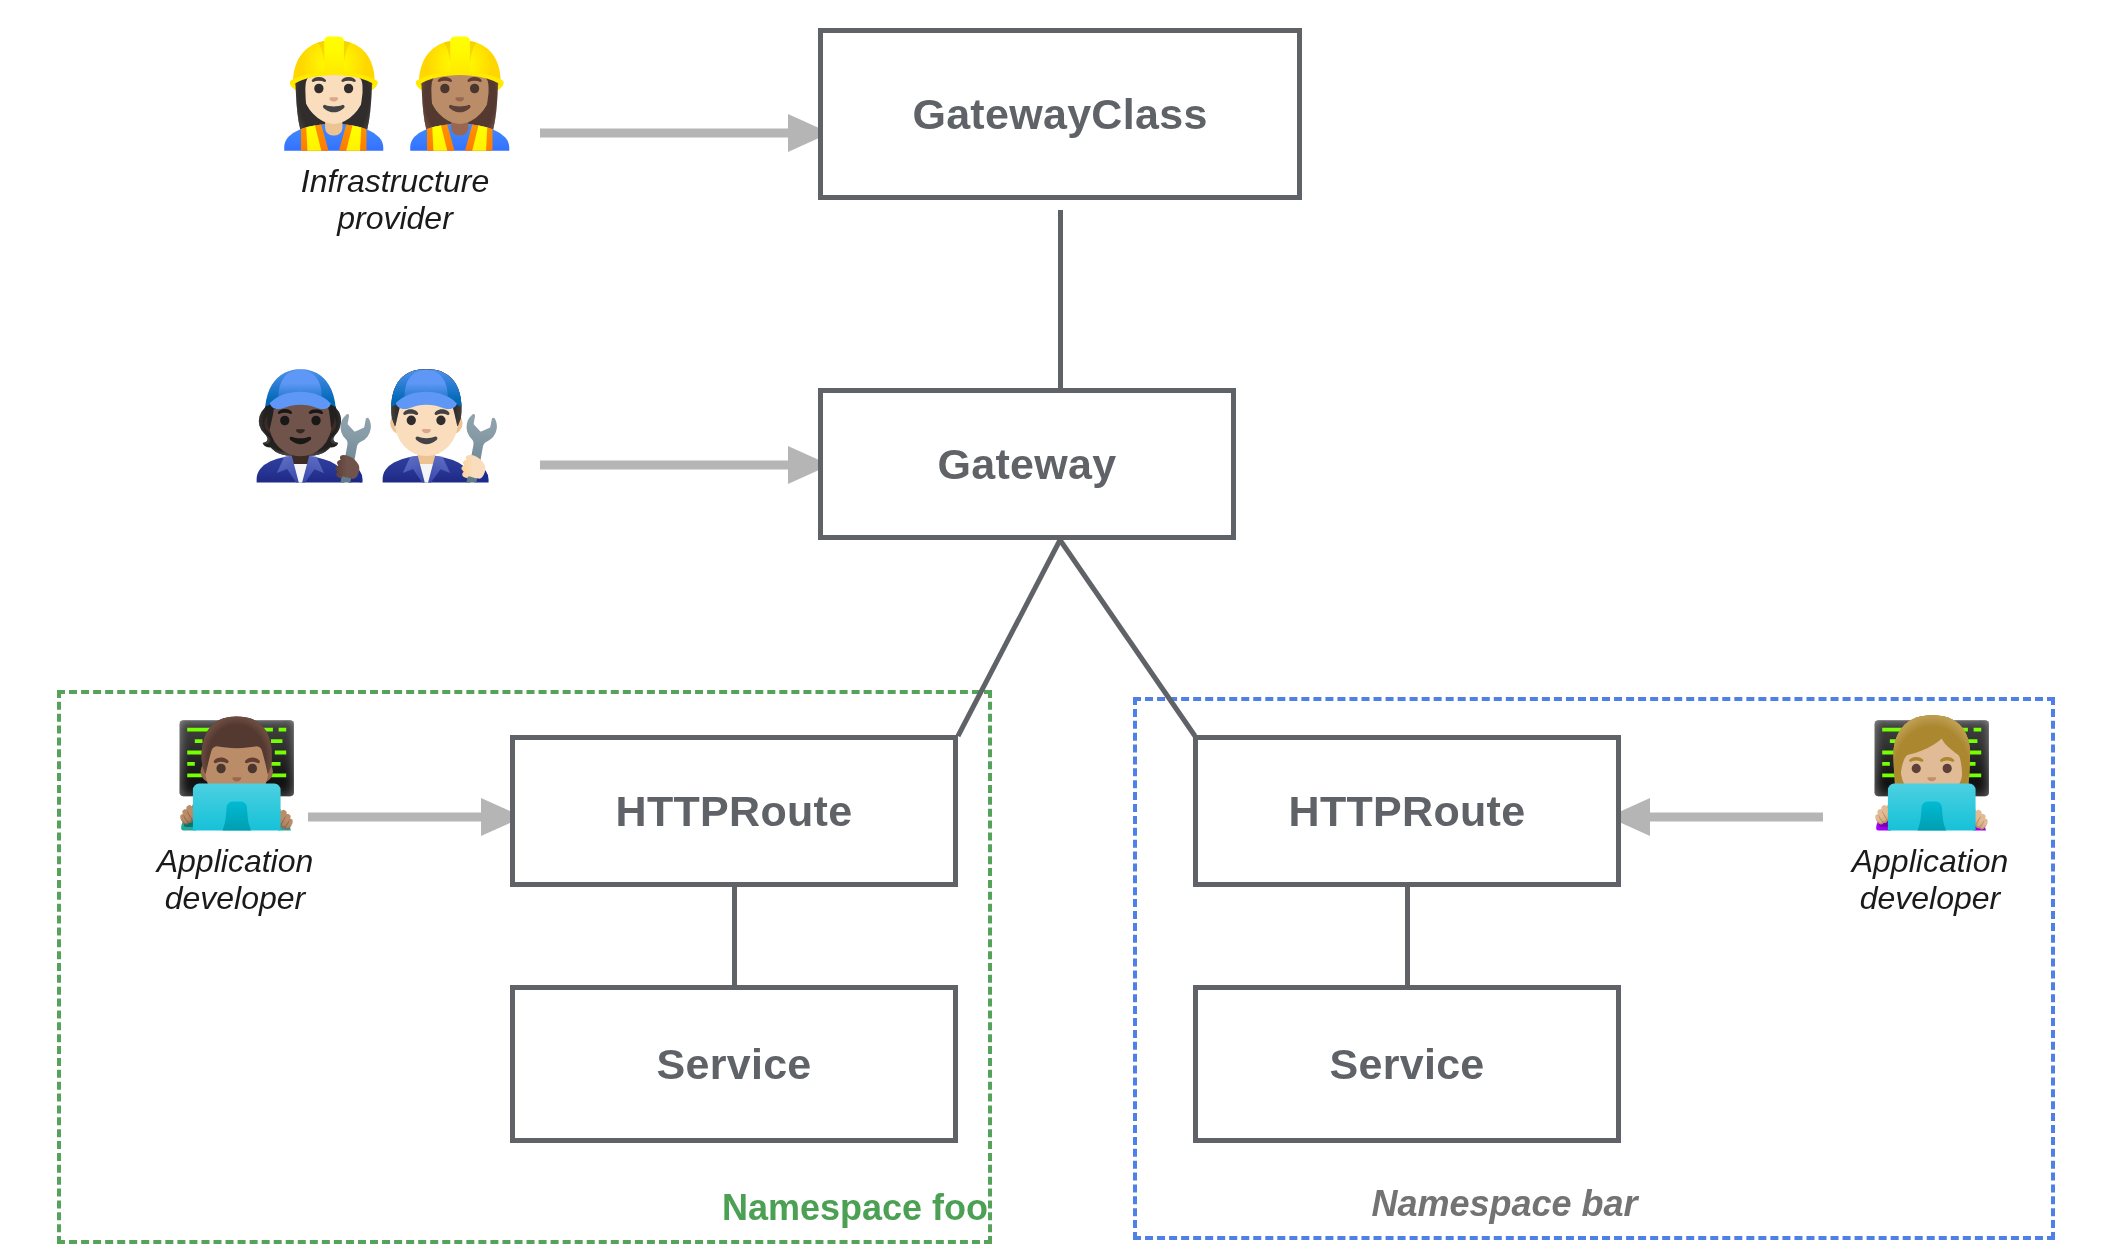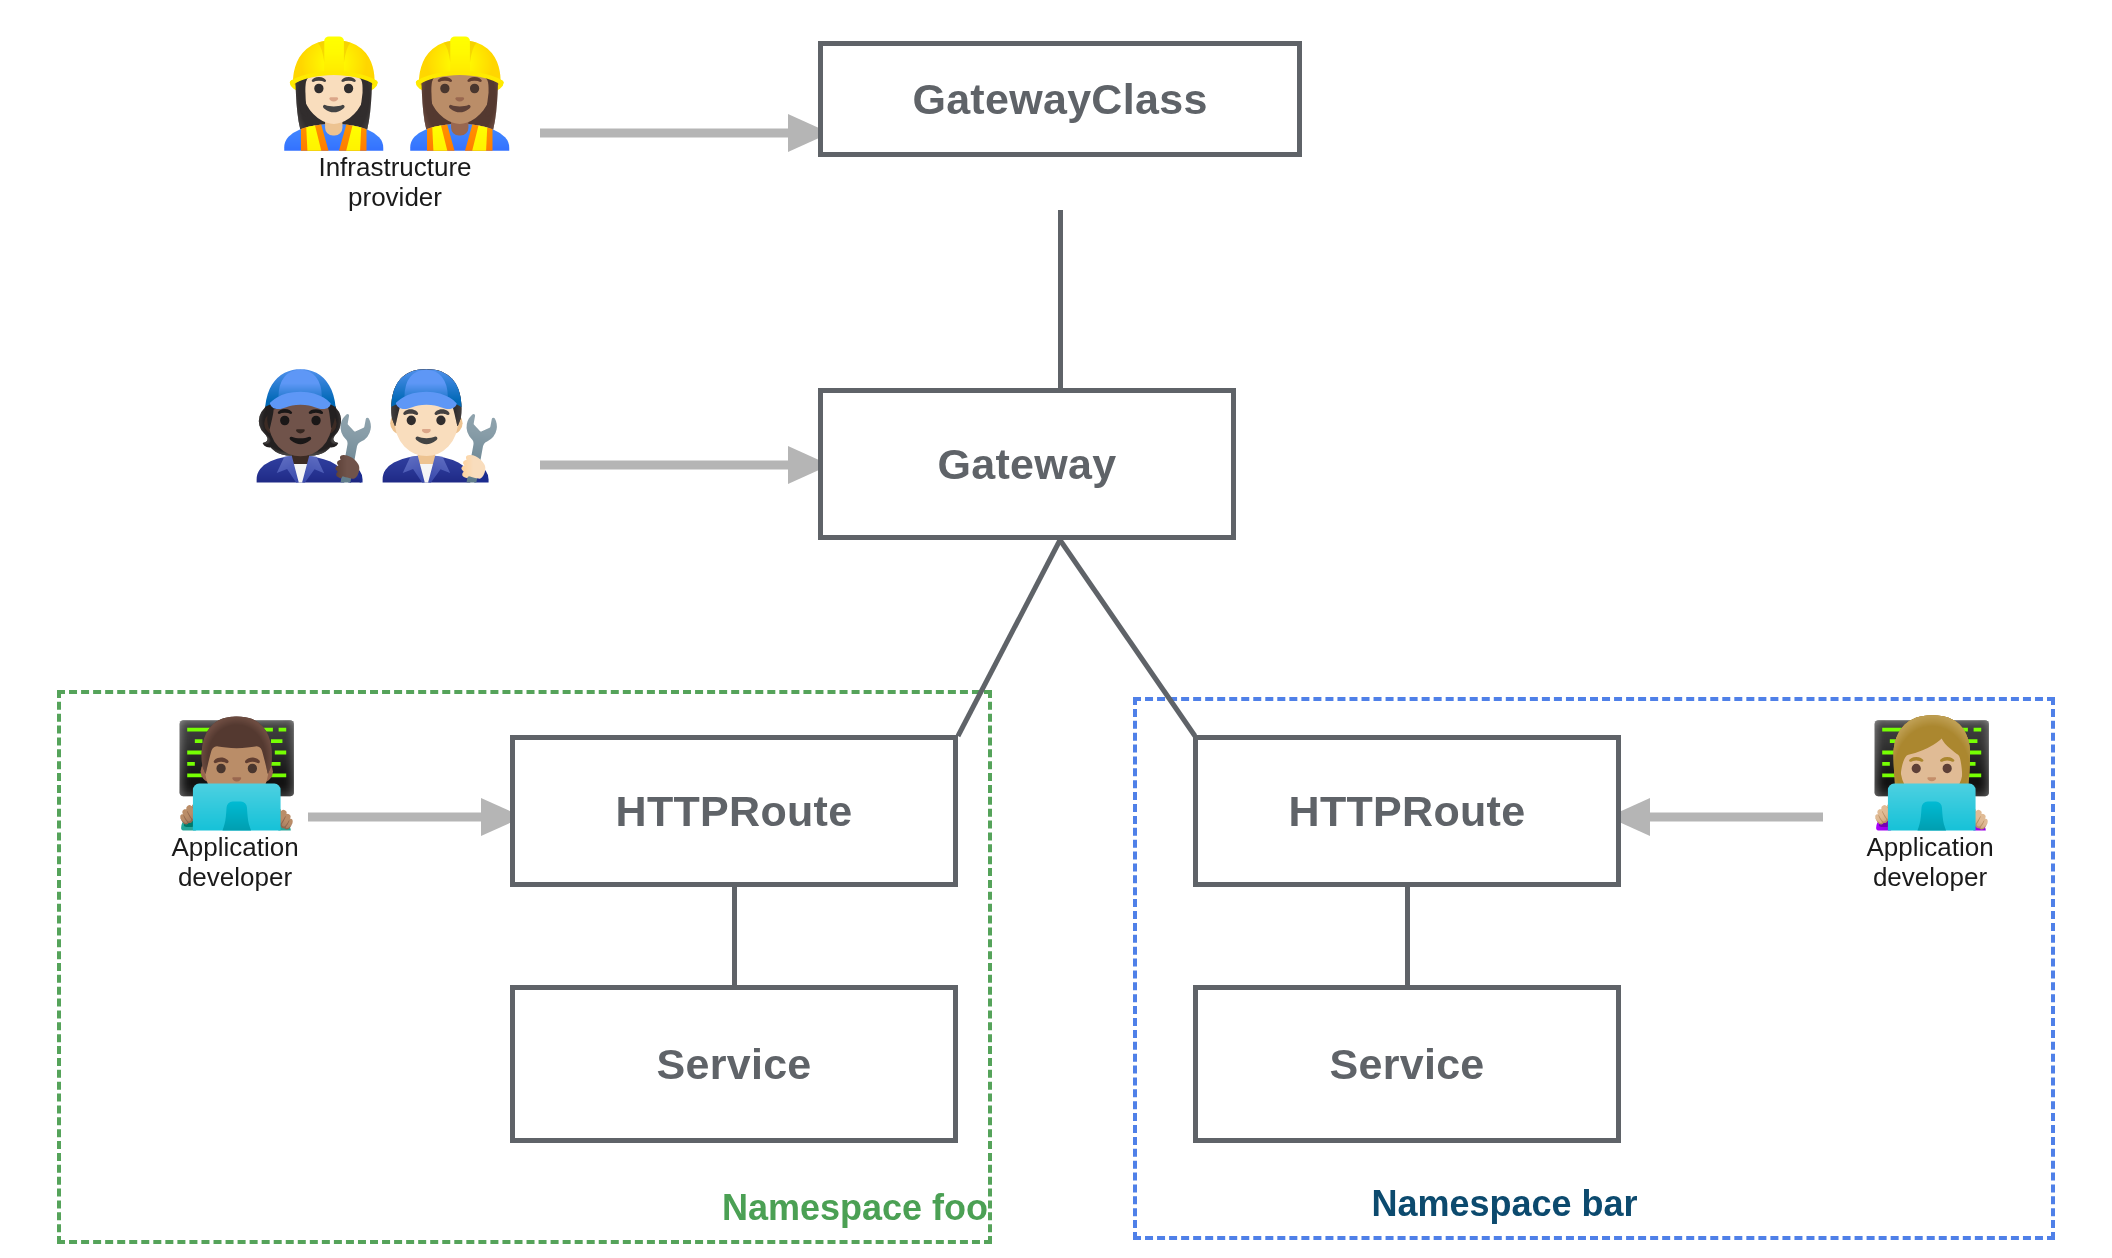--- a/index.html
+++ b/index.html
@@ -31,21 +31,21 @@
   }
   .res-box .res-label {
     font-size: 43px;
     font-weight: bold;
     color: #5f6368;
     letter-spacing: 0.3px;
     line-height: 1;
     white-space: nowrap;
   }
 
-  #box-gatewayclass { left: 818px;  top: 41px;   width: 484px; height: 116px; }
+  #box-gatewayclass { left: 818px;  top: 28px;   width: 484px; height: 172px; }
   #box-gateway      { left: 818px;  top: 388px;  width: 418px; height: 152px; }
   #box-httproute-foo{ left: 510px;  top: 735px;  width: 448px; height: 152px; }
   #box-service-foo  { left: 510px;  top: 985px;  width: 448px; height: 158px; }
   #box-httproute-bar{ left: 1193px; top: 735px;  width: 428px; height: 152px; }
   #box-service-bar  { left: 1193px; top: 985px;  width: 428px; height: 158px; }
 
   
   .namespace {
     position: absolute;
     box-sizing: border-box;
@@ -65,21 +65,21 @@
   }
   #ns-foo {
     left: 57px; top: 690px; width: 935px; height: 554px;
     border: 4px dashed #55a35a;
   }
   #ns-foo .ns-label { color: #4ba054; left: 210px; right: 0; text-align: right; }
   #ns-bar {
     left: 1133px; top: 697px; width: 922px; height: 543px;
     border: 4px dashed #4f80e8;
   }
-  #ns-bar .ns-label { color: #0c4a6e; left: 0; right: 179px; text-align: center; }
+  #ns-bar .ns-label { color: #737373; left: 0; right: 179px; text-align: center; font-style: italic; }
 
   
   .link {
     position: absolute;
     background: #5f6368;
     z-index: 4;
   }
   .link-v { width: 5px; }
 
   #link-gwclass-gw   { left: 1058px; top: 210px; height: 178px; }
@@ -112,25 +112,26 @@
     z-index: 7;
     text-align: center;
   }
   .actor .emoji-row {
     font-size: 104px;
     line-height: 1.06;
     white-space: nowrap;
     letter-spacing: -4px;
   }
   .actor .actor-caption {
-    font-size: 26px;
+    font-size: 32px;
     color: #1a1a1a;
     line-height: 1.16;
-    margin-top: 4px;
+    margin-top: 15px;
     white-space: pre-line;
+    font-style: italic;
   }
 
   #actor-infra   { left: 230px;  top: 38px;  width: 330px; }
   #actor-operator{ left: 210px;  top: 370px; width: 330px; }
   #actor-dev-foo { left: 85px;   top: 718px; width: 300px; }
   #actor-dev-bar { left: 1780px; top: 718px; width: 300px; }
 </style>
 </head>
 <body>
 

